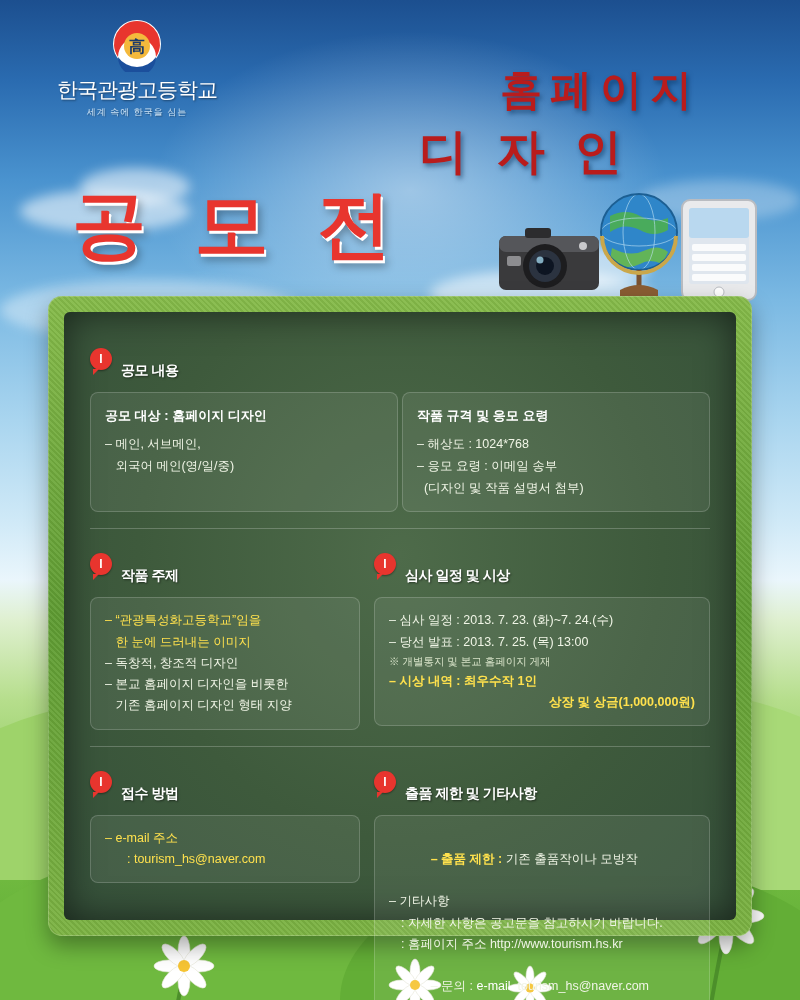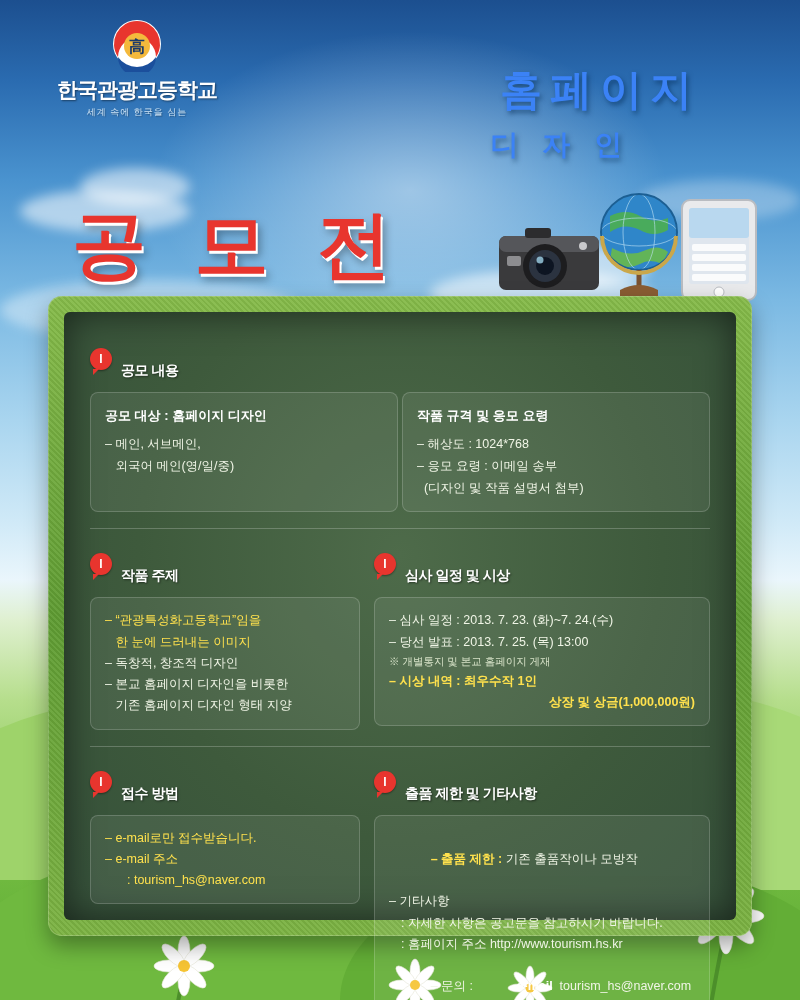--- a/index.html
+++ b/index.html
@@ -41,40 +41,40 @@
 
   
   .logo-block {
     position: absolute; left: 22px; top: 16px; width: 230px; text-align: center;
   }
   .logo-mark {
     width: 56px; height: 56px; margin: 0 auto 4px;
     position: relative;
   }
   .logo-name {
-    font-size: 21px; font-weight: bold; color: #ffffff;
+    font-size: 21px; font-weight: normal; color: #ffffff;
     letter-spacing: -1px;
     text-shadow: 1px 1px 2px rgba(0,0,0,0.45);
   }
   .logo-sub {
     font-size: 9px; color: #cfe4f5; letter-spacing: 1px; margin-top: 2px;
     text-shadow: 1px 1px 1px rgba(0,0,0,0.3);
   }
 
   .title-line1, .title-line2 {
     position: absolute;
-    color: #3b82f6; font-weight: bold;
+    color: #b91c1c; font-weight: bold;
     text-shadow: 2px 3px 5px rgba(0,40,80,0.55);
     letter-spacing: 8px;
   }
   .title-line1 { right: 100px; top: 62px; font-size: 42px; }
-  .title-line2 { right: 170px; top: 126px; font-size: 28px; }
+  .title-line2 { right: 170px; top: 120px; font-size: 48px; }
 
   .title-main {
-    position: absolute; left: 72px; top: 196px;
+    position: absolute; left: 72px; top: 176px;
     font-size: 74px; font-weight: bold; letter-spacing: 14px;
     color: #e8352e;
     text-shadow: 2px 3px 0 #ffffff, 4px 6px 8px rgba(0,0,0,0.35);
   }
 
   
   .prop { position: absolute; }
 
   
   .board {
@@ -135,21 +135,21 @@
   .row-3 { display: flex; gap: 4px; }
   .row-3 > .panel { flex: 1; }
 
   .p-head { font-size: 13px; font-weight: bold; color: #ffffff; margin-bottom: 6px; }
   .p-head .val { font-weight: bold; }
   .li { white-space: pre; }
   .indent { padding-left: 12px; }
   .note { font-size: 10.5px; color: #d7e2c8; }
   .yellow { color: #ffe14d; }
   .yellow-b { color: #ffe14d; font-weight: bold; }
-  .white-b { color: #ffffff; font-weight: bold; margin-left: 40px; }
+  .white-b { color: #ffffff; font-weight: normal; }
 
   .divider {
     height: 1px; background: rgba(255,255,255,0.22);
     margin: 16px 0 14px;
   }
 
   .two-col { display: flex; gap: 14px; }
   .col-left { width: 270px; flex: none; }
   .col-right { flex: 1; }
 
@@ -379,21 +379,20 @@
     <div class="divider"></div>
 
     <div class="two-col">
 
       <div class="col-left section">
         <div class="sec-head">
           <span class="bullet">I</span>
           <span class="sec-title">접수 방법</span>
         </div>
         <div class="panel tight">
-          <div class="li yellow">– e-mail로만 접수받습니다.</div>
           <div class="li yellow">– e-mail 주소</div>
           <div class="li yellow indent" style="padding-left:22px;">: tourism_hs@naver.com</div>
         </div>
       </div>
 
       <div class="col-right section">
         <div class="sec-head">
           <span class="bullet">I</span>
           <span class="sec-title">출품 제한 및 기타사항</span>
         </div>

